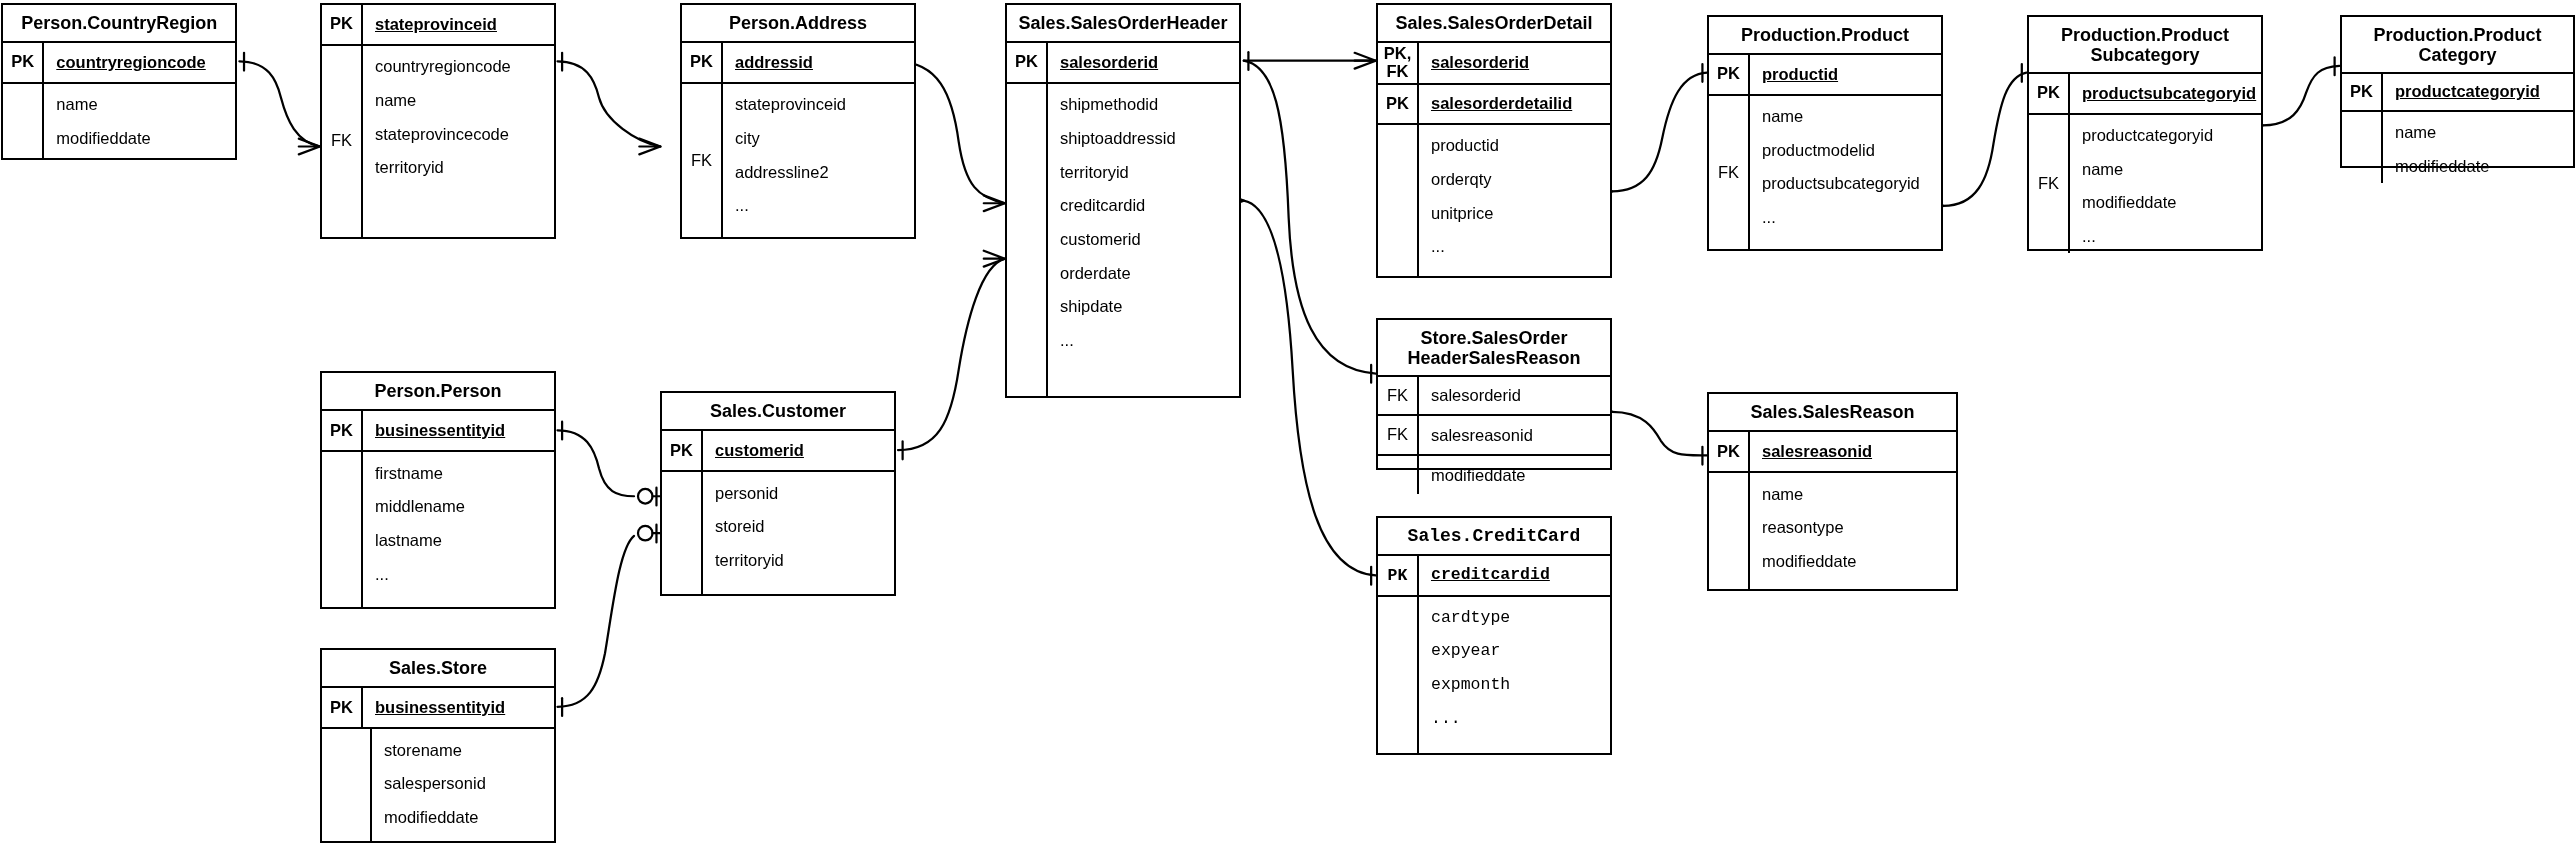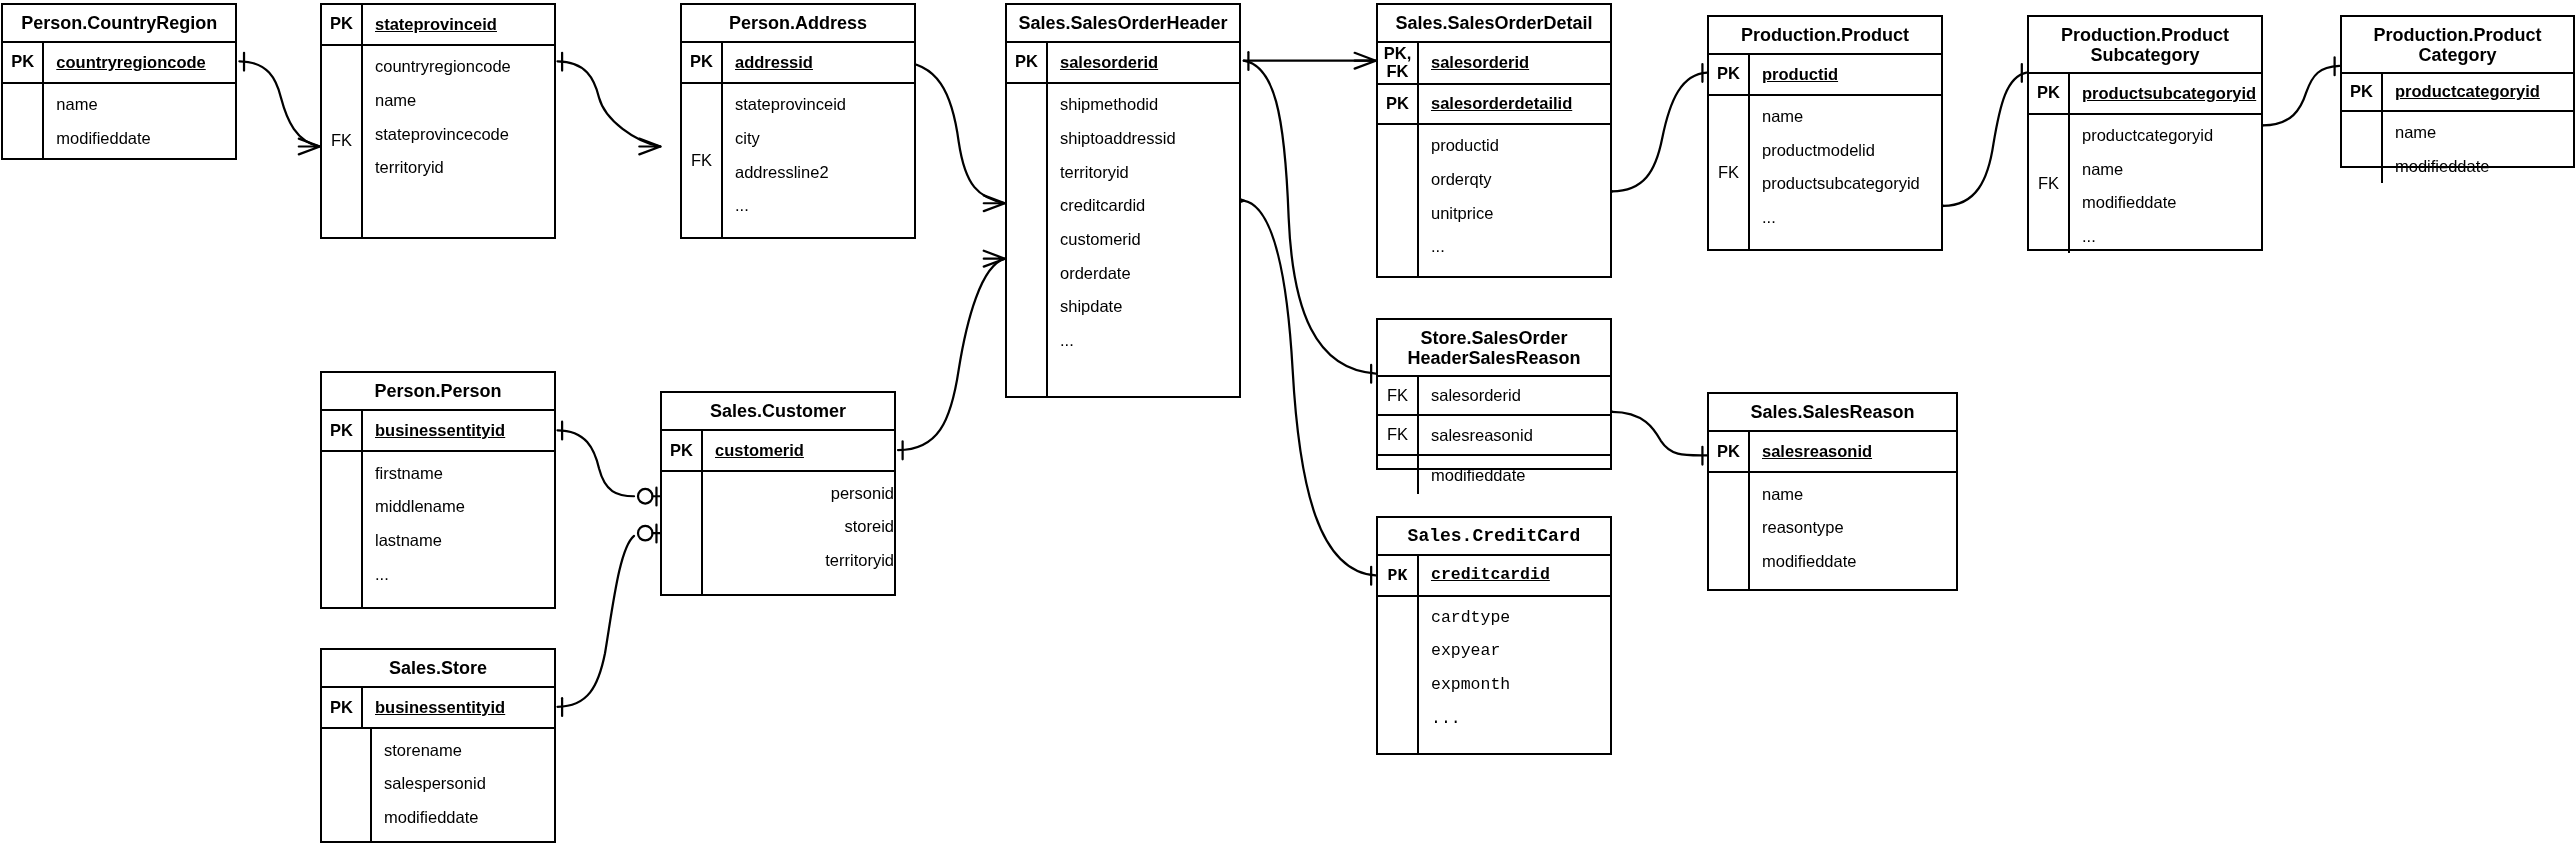--- a/index.html
+++ b/index.html
@@ -348,21 +348,21 @@
       </div>
       <div class="entity" style="left: 660px; top: 391px; width: 236px; height: 205px;">
         <div class="ent-title" style="height: 38px;">Sales.Customer</div>
         <div class="ent-body">
           <div class="attr-row pkrow" style="min-height: 41px;">
             <div class="attr-key">PK</div>
             <div class="attr-fields">
               <div class="field pk">customerid</div>
             </div>
           </div>
-          <div class="attr-row last" style="min-height: 123px; text-align: right;">
+          <div class="attr-row last" style="min-height: 123px;">
             <div class="attr-key"></div>
             <div class="attr-fields multi">
               <div class="field">personid</div>
               <div class="field">storeid</div>
               <div class="field">territoryid</div>
             </div>
           </div>
         </div>
       </div>
       <div class="entity" style="left: 320px; top: 648px; width: 236px; height: 195px;">

